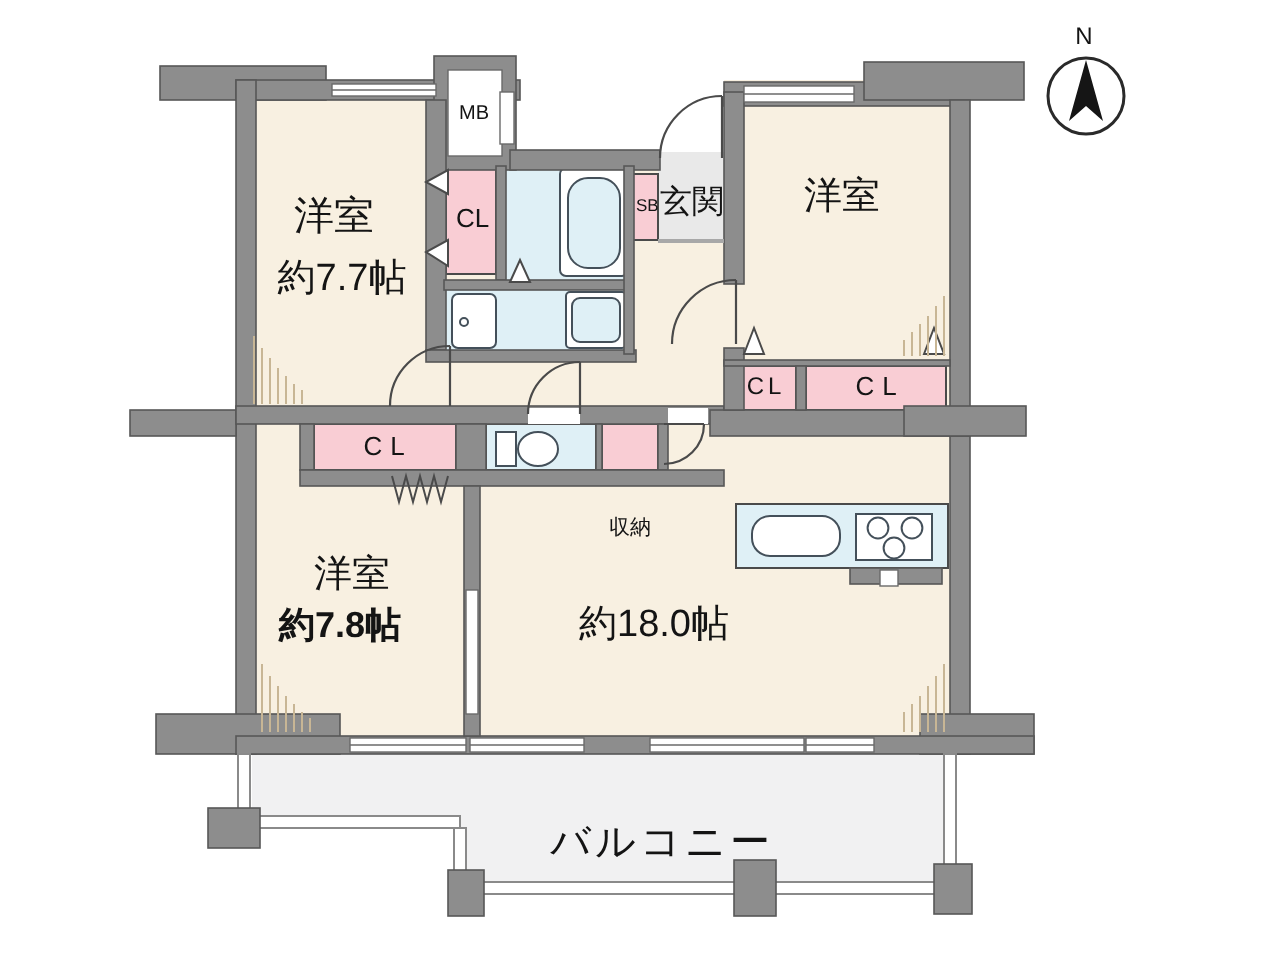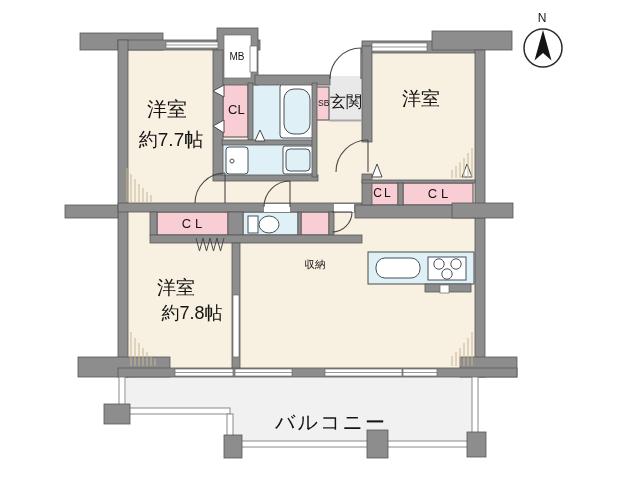--- a/index.html
+++ b/index.html
@@ -167,22 +167,23 @@
       <polygon points="543,30 551.5,60.5 543,53 534.5,60.5" fill="#151515"></polygon>
     </g>
   </svg>
 
   <div class="lbl" style="left:167px;top:109px;font-size:20px;">洋室</div>
   <div class="lbl" style="left:171px;top:140px;font-size:19px;">約7.7帖</div>
 
   <div class="lbl" style="left:421px;top:99px;font-size:19px;">洋室</div>
 
   <div class="lbl" style="left:176px;top:288px;font-size:19px;">洋室</div>
-  <div class="lbl" style="left:192px;top:313px;font-size:18px;">約7.8帖</div>
-
+  <div class="lbl" style="left:170px;top:313px;font-size:18px;font-weight:bold;">約7.8帖</div>
+
+  <div class="lbl" style="left:327px;top:313px;font-size:19px;">約18.0帖</div>
 
   <div class="lbl" style="left:331px;top:408px;font-size:20px;letter-spacing:2px;margin-top:14px;">バルコニー</div>
 
   <div class="lbl" style="left:237px;top:57px;font-size:10px;">MB</div>
 
   <div class="lbl stack" style="left:235px;top:110px;font-size:13px;width:14px;">CL</div>
 
   <div class="lbl stack" style="left:322px;top:103px;font-size:8.5px;width:8px;line-height:1.05;">SB</div>
 
   <div class="lbl" style="left:346px;top:102px;font-size:16px;">玄関</div>

